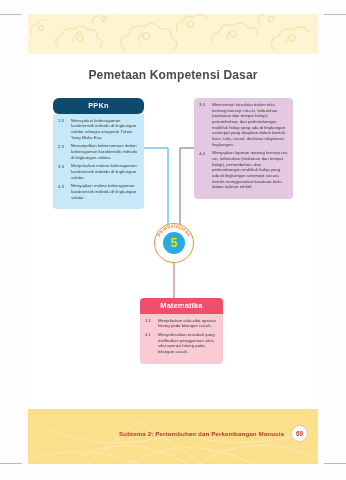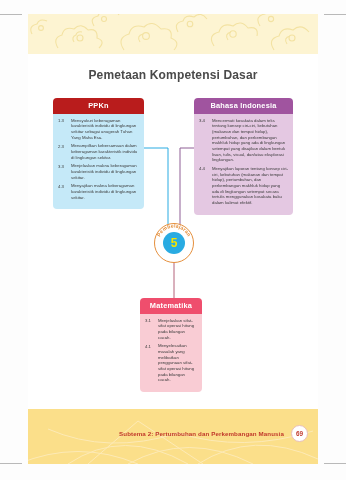--- a/index.html
+++ b/index.html
@@ -41,30 +41,30 @@
     text-align:center;font-size:7.4px;font-weight:bold;color:#ffffff;
     padding:3.2px 0 3.4px 0;letter-spacing:.2px;
   }
   .card-body{padding:4px 5px 6px 5px;}
   .kd-row{display:flex;margin-bottom:3px;line-height:1.32;}
   .kd-code{flex:0 0 13px;font-size:4.3px;color:#3a3a3a;padding-top:.3px;}
   .kd-text{flex:1;font-size:4.3px;color:#3a3a3a;text-align:left;}
 
   
   #card-ppkn{left:25px;top:84px;width:91px;}
-  #card-ppkn .card-head{background:#b91c1c;}
+  #card-ppkn .card-head{background:#0c4a6e;border-radius:6px;}
   #card-ppkn .card-body{background:#c5e9f8;}
 
   
   #card-bindo{left:166px;top:84px;width:99px;}
   #card-bindo .card-head{background:#a0549f;}
   #card-bindo .card-body{background:#e4c8e2;}
 
   
-  #card-mtk{left:112px;top:284px;width:62px;}
+  #card-mtk{left:112px;top:284px;width:83px;}
   #card-mtk .card-head{background:#ef4e6d;}
   #card-mtk .card-body{background:#f9ccd4;}
 
   
   .connectors{position:absolute;left:0;top:0;width:290px;height:450px;pointer-events:none;}
 
   
   .badge{
     position:absolute;left:126px;top:209px;width:40px;height:40px;
   }
@@ -163,21 +163,20 @@
         <div class="kd-text">Menjelaskan makna keberagaman karakteristik individu di lingkungan sekitar.</div>
       </div>
       <div class="kd-row">
         <div class="kd-code">4.3</div>
         <div class="kd-text">Menyajikan makna keberagaman karakteristik individu di lingkungan sekitar.</div>
       </div>
     </div>
   </div>
 
   <div class="card" id="card-bindo">
-    <div class="card-head">Bahasa Indonesia</div>
     <div class="card-body">
       <div class="kd-row">
         <div class="kd-code">3.4</div>
         <div class="kd-text">Mencermati kosakata dalam teks tentang konsep ciri-ciri, kebutuhan (makanan dan tempat hidup), pertumbuhan, dan perkembangan makhluk hidup yang ada di lingkungan setempat yang disajikan dalam bentuk lisan, tulis, visual, dan/atau eksplorasi lingkungan.</div>
       </div>
       <div class="kd-row">
         <div class="kd-code">4.4</div>
         <div class="kd-text">Menyajikan laporan tentang konsep ciri-ciri, kebutuhan (makanan dan tempat hidup), pertumbuhan, dan perkembangan makhluk hidup yang ada di lingkungan setempat secara tertulis menggunakan kosakata baku dalam kalimat efektif.</div>
       </div>
     </div>

